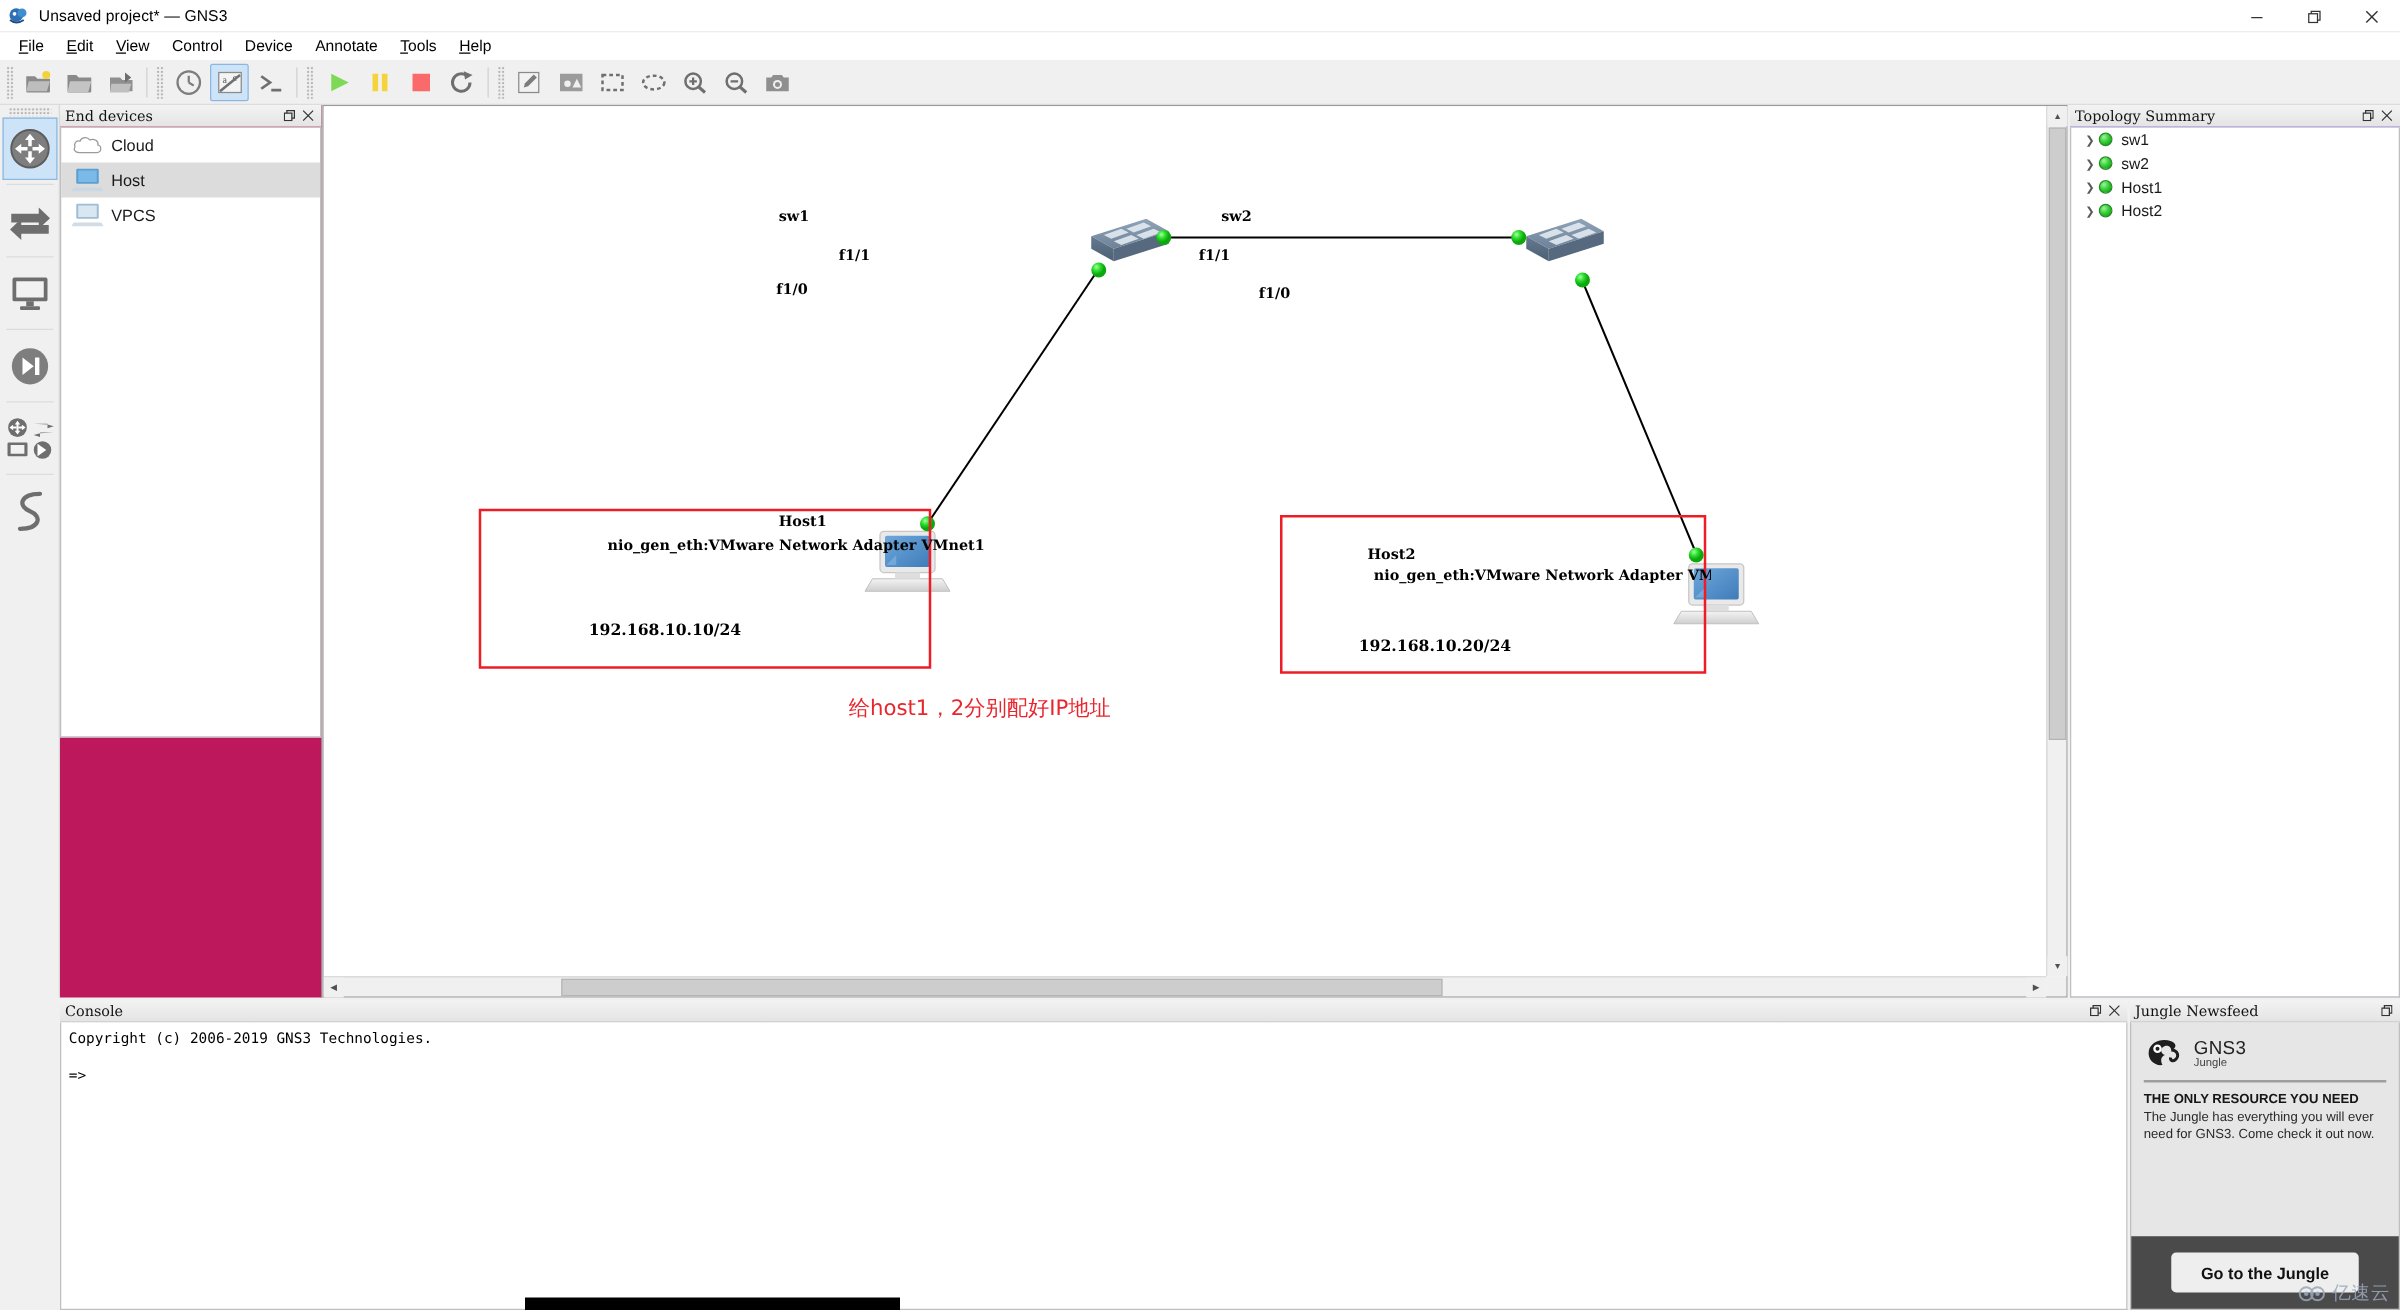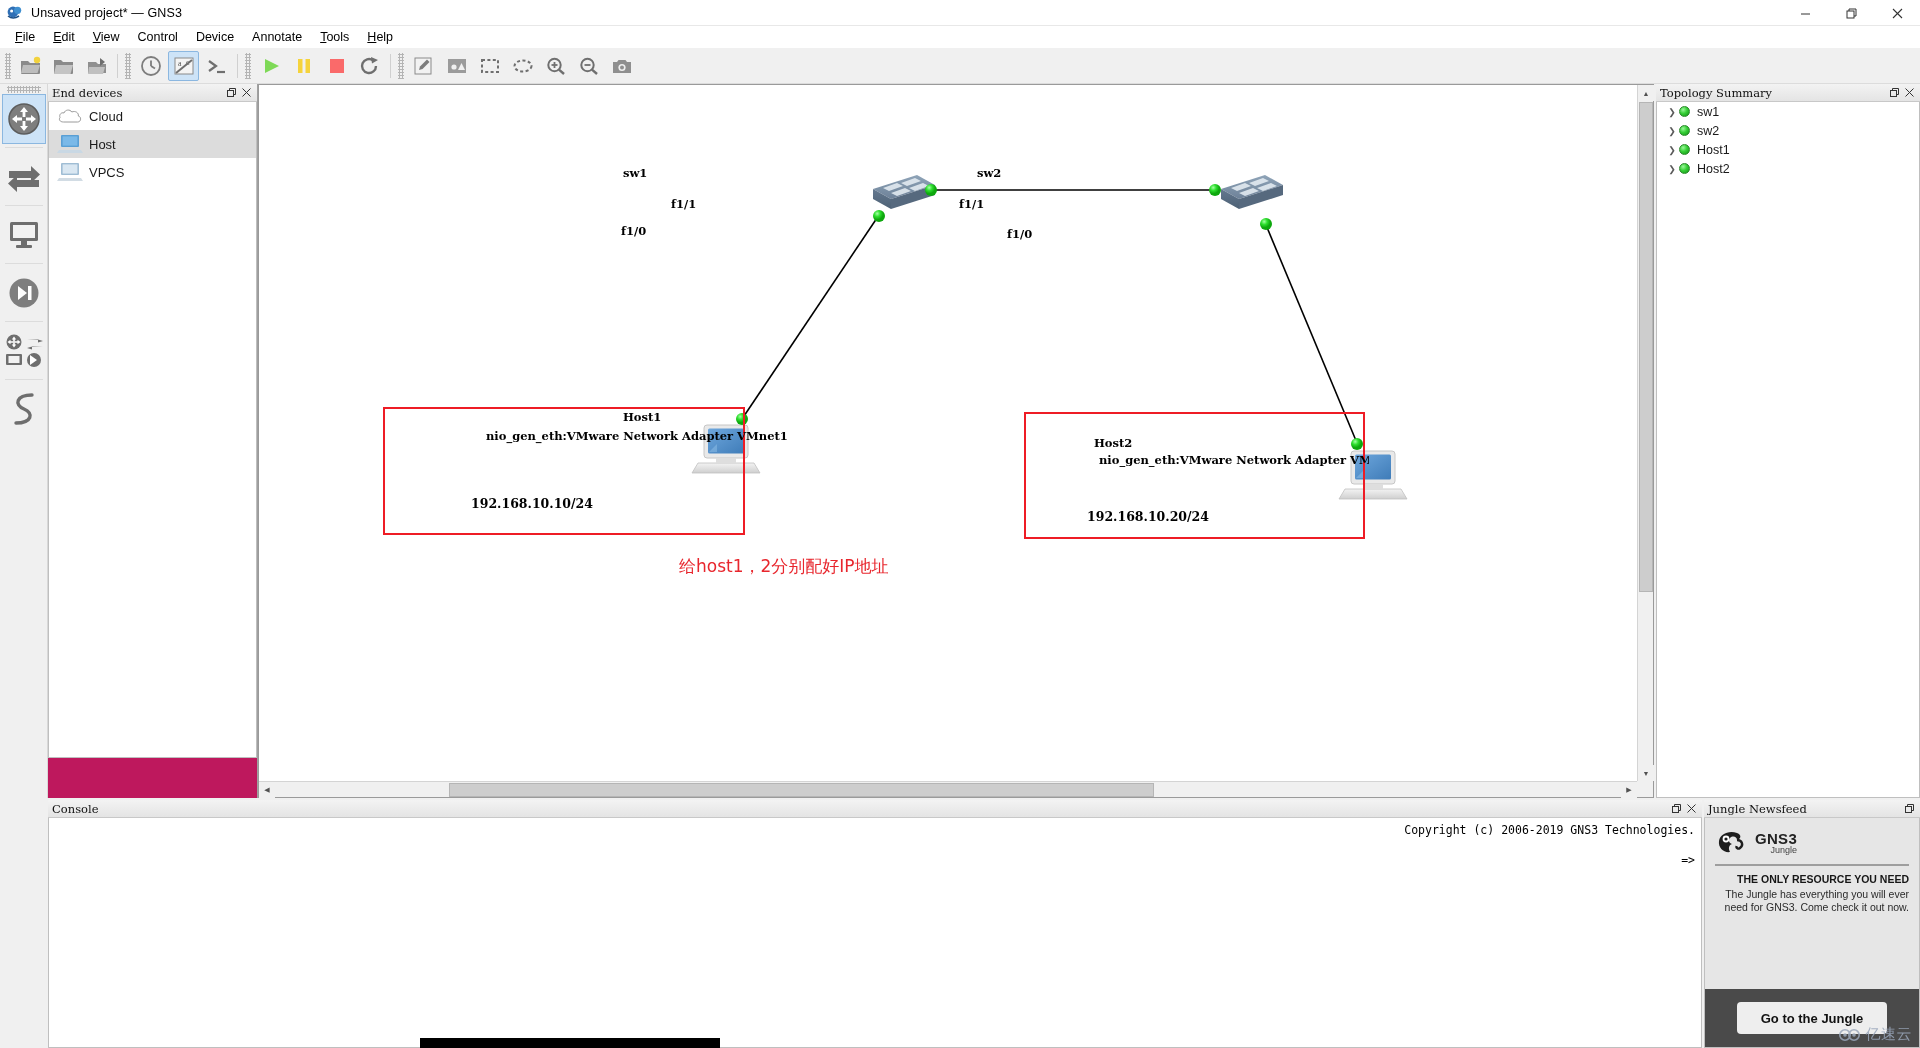--- a/index.html
+++ b/index.html
@@ -1,21 +1,21 @@
 <!DOCTYPE html>
 <html><head>
 <meta charset="utf-8">
 <style>
   * { box-sizing: border-box; margin: 0; padding: 0; }
   html, body {
     width: 1920px; height: 1048px;
     font-family: "Liberation Sans", sans-serif;
     background: #ffffff; overflow: hidden;
   }
-  .app { position: relative; width: 1920px; height: 1048px; background: #f0f0f0; text-align: right; }
+  .app { position: relative; width: 1920px; height: 1048px; background: #f0f0f0; }
 
   
   .titlebar {
     position: absolute; left: 0; top: 0; width: 1920px; height: 26px;
     background: #ffffff; display: flex; align-items: center;
     border-bottom: 1px solid #e8e8e8;
   }
   .title-icon { width: 18px; height: 18px; margin-left: 6px; position: relative; }
   .title-icon svg { display: block; }
   .title-text { font-size: 12.5px; color: #000; margin-left: 7px; letter-spacing: 0.1px; }
@@ -80,21 +80,21 @@
     height: 18px; background: linear-gradient(#f3f3f3,#e4e4e4);
     border-bottom: 1px solid #c8c8c8;
     display: flex; align-items: center; padding: 0 4px;
     font-family: "DejaVu Serif", serif; font-size: 11.5px; color: #111;
   }
   .dock-title .spacer { flex: 1; }
   .dock-btn {
     width: 13px; height: 13px; display: flex; align-items: center; justify-content: center;
     font-size: 10px; color: #333; margin-left: 2px;
   }
-  .devlist { background: #ffffff; height: 656px; border: 1px solid #bfbfbf; border-top: none; }
+  .devlist { background: #ffffff; height: 488px; border: 1px solid #bfbfbf; border-top: none; }
   .devrow {
     height: 28px; display: flex; align-items: center; padding-left: 6px;
     font-size: 13px; color: #1a1a1a;
   }
   .devrow.sel { background: #dcdcdc; }
   .devrow .ico { width: 30px; display: flex; align-items: center; justify-content: center; }
   .devrow .lbl { margin-left: 4px; }
 
   
   .canvas-wrap {
@@ -183,21 +183,21 @@
 
   
   .jdock {
     position: absolute; left: 1704px; top: 800px; width: 216px; height: 248px;
     background: #f5f5f5;
   }
   .jbody { background: #e6e6e6; border: 1px solid #bfbfbf; border-top: none; height: 230px; position: relative; }
   .jinner { padding: 10px 10px 0 10px; }
   .jlogo { display: flex; align-items: center; margin-bottom: 6px; }
   .jlogo-txt { margin-left: 6px; line-height: 1; }
-  .jlogo-txt .g1 { font-size: 15px; font-weight: bold; color: #222; letter-spacing: .3px; }
+  .jlogo-txt .g1 { font-size: 15px; font-weight: normal; color: #222; letter-spacing: .3px; }
   .jlogo-txt .g2 { font-size: 9px; color: #444; }
   .jrule { height: 2px; background: #9e9e9e; margin: 4px 0 7px 0; }
   .jhead { font-size: 10.5px; font-weight: bold; color: #161616; margin-bottom: 3px; }
   .jtext { font-size: 10.5px; color: #2a2a2a; line-height: 13px; }
   .jfooter {
     position: absolute; left: 0; bottom: 0; width: 100%; height: 58px;
     background: #4a4a4a; display: flex; align-items: center; justify-content: center;
   }
   .jbutton {
     width: 150px; height: 32px; background: #eeeeee; border-radius: 4px;

